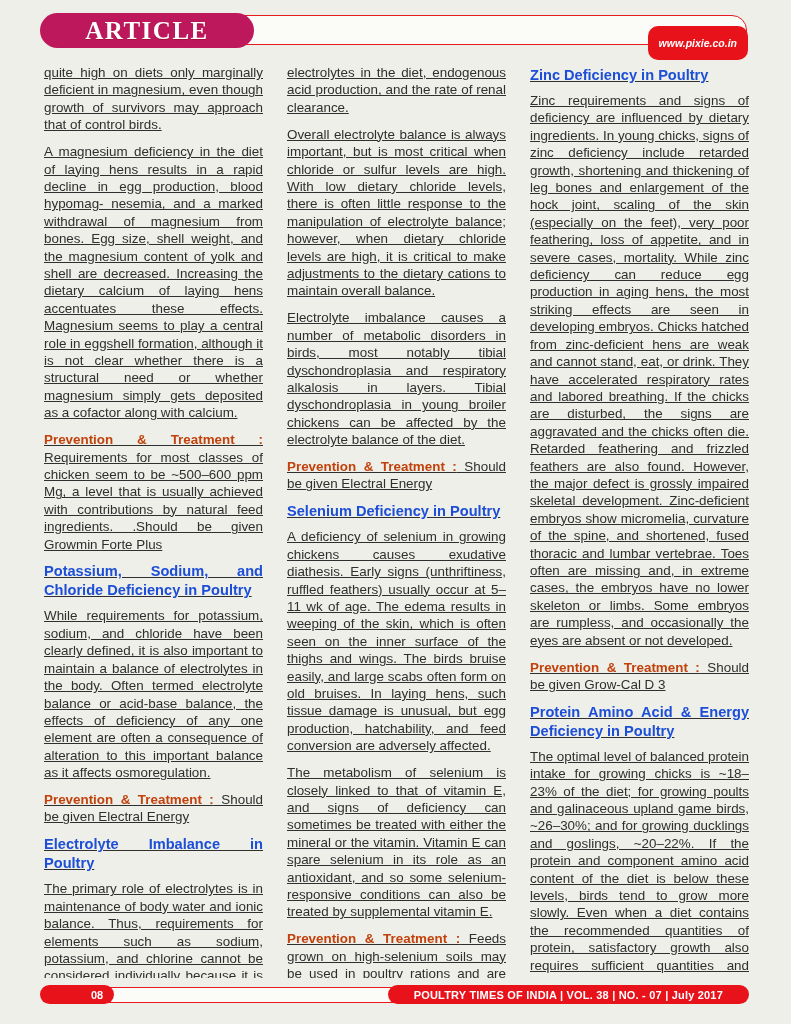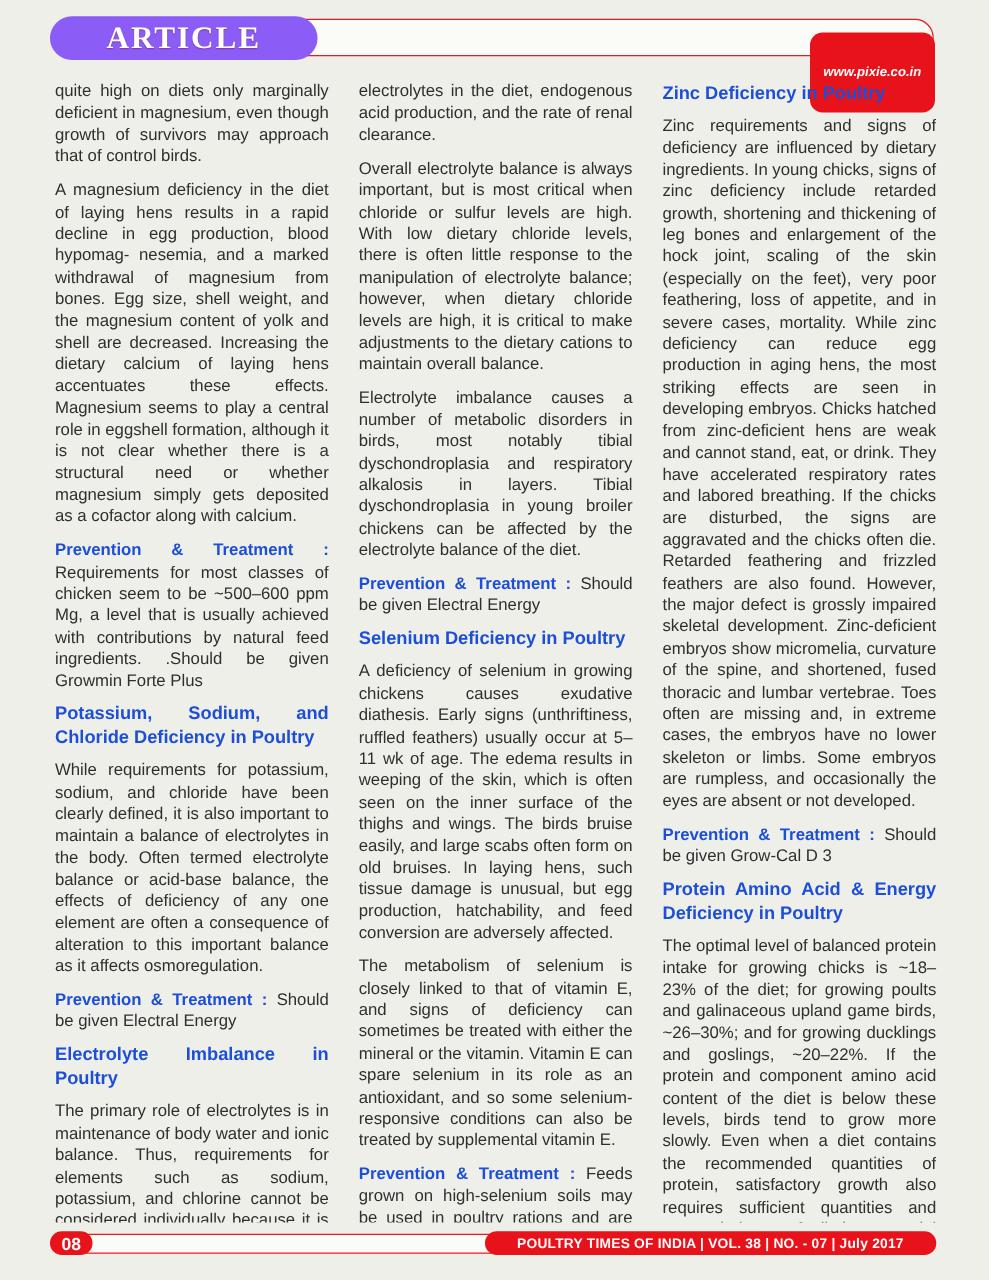--- a/index.html
+++ b/index.html
@@ -14,63 +14,63 @@
   .page{position:relative;width:791px;height:1024px;}
 
   
   .header{position:absolute;left:40px;right:44px;top:13px;height:36px;}
   .header-outline{
     position:absolute;left:10px;right:0;top:2px;height:28px;
     background:#fbfcf8;border:1.6px solid #e81a20;border-radius:16px;
   }
   .article-pill{
     position:absolute;left:0;top:0;width:214px;height:35px;
-    background:#8b5cf6;border-radius:18px;
+    background:#be185d;border-radius:18px;
     display:flex;align-items:center;justify-content:center;
     color:#fff;
     font-family:"Liberation Serif","DejaVu Serif",serif;
     font-weight:bold;font-size:25px;letter-spacing:1.5px;
     text-shadow:0 1px 1px rgba(120,0,0,.4);
   }
   .site-pill{
-    position:absolute;right:-1px;top:13px;height:34px;padding:15px 11px;
+    position:absolute;right:-1px;top:13px;height:34px;padding:0 11px;
     background:#e8121b;border-radius:10px;
     display:flex;align-items:center;justify-content:center;
     color:#fff;font-style:italic;font-weight:bold;font-size:10.5px;
   }
 
   
   .columns{
     position:absolute;left:44px;right:42px;top:64px;bottom:46px;
-    display:flex;gap:24px;overflow:hidden;
+    display:flex;gap:24px;overflow:hidden;text-decoration:underline;
   }
   .col{flex:1 1 0;min-width:0;}
   .col p{
     margin:0 0 9.5px 0;
     font-size:13.4px;line-height:17.4px;
     text-align:justify;text-justify:inter-word;
     color:#2f2f2f;
   }
   .col .heading{
     color:#1d4ed8;font-weight:bold;font-size:14.6px;line-height:19px;
     text-align:justify;margin:2px 0 7px 0;
   }
-  .pt-lead{color:#1d4ed8;font-weight:bold;}
+  .pt-lead{color:#c2410c;font-weight:bold;}
 
   
   .footer{position:absolute;left:40px;right:42px;bottom:19px;height:20px;}
   .footer-outline{
     position:absolute;left:12px;right:10px;top:2px;height:14px;
     background:#fbfcf8;border:1.5px solid #e81a20;border-radius:9px;
   }
   .pagenum-pill{
     position:absolute;left:0;top:0;width:34px;height:19px;
     background:#e8121b;border-radius:10px;
     display:flex;align-items:center;justify-content:center;
-    color:#fff;font-size:14px;font-weight:bold;
+    color:#fff;font-size:11px;font-weight:bold;padding-left:40px;
   }
   .journal-pill{
     position:absolute;right:0;top:0;height:19px;padding:0 26px;
     background:#e8121b;border-radius:10px;
     display:flex;align-items:center;justify-content:center;
     color:#fff;font-size:11px;font-weight:bold;letter-spacing:.2px;
     white-space:nowrap;
   }
 </style>
 </head>

